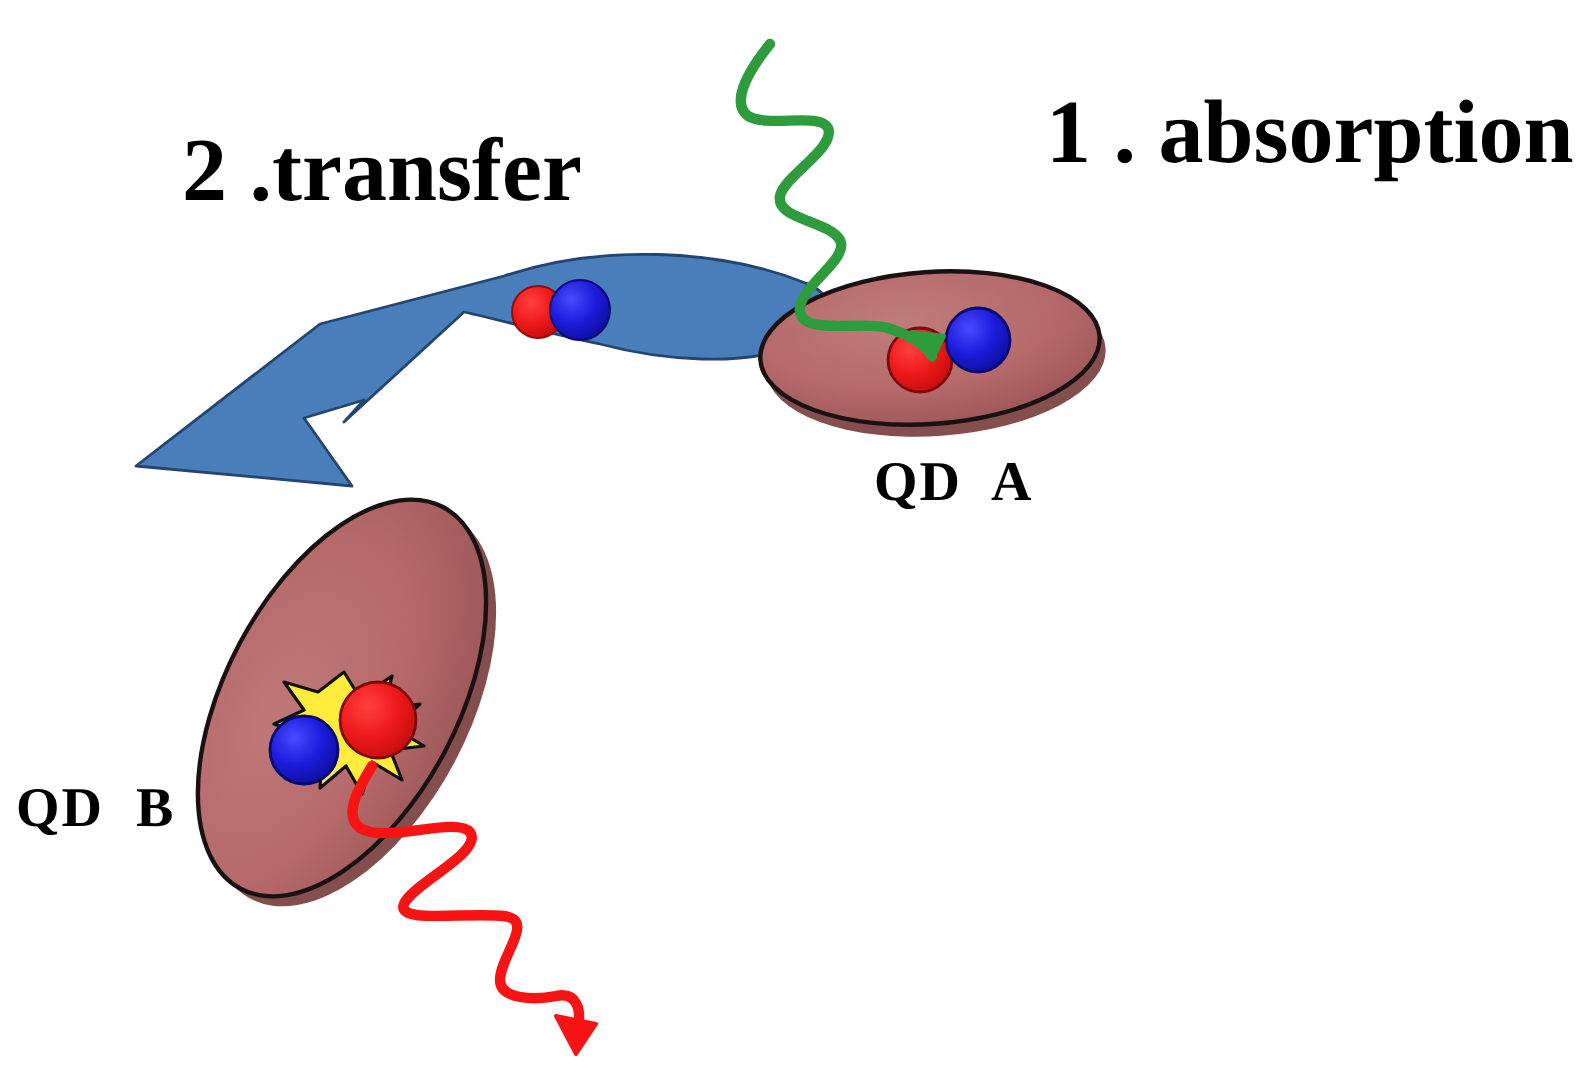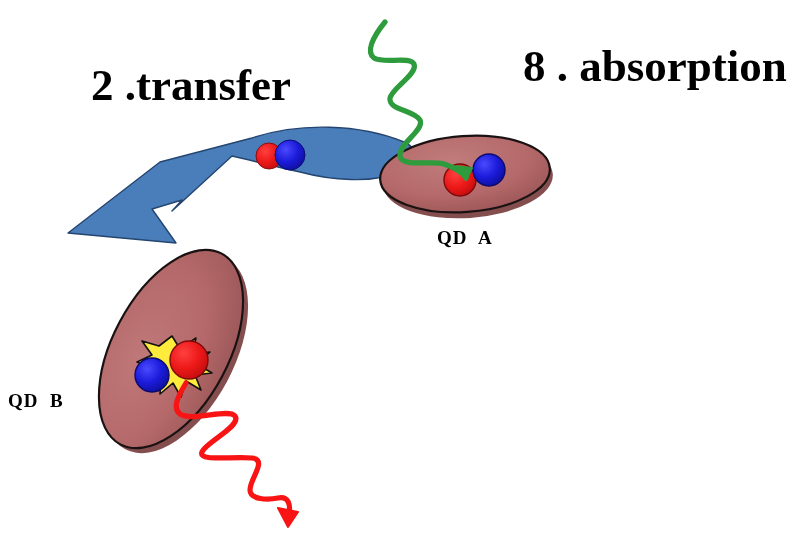--- a/index.html
+++ b/index.html
@@ -33,21 +33,21 @@
     white-space: pre;
     line-height: 1;
     user-select: none;
   }
   .lbl-step {
     font-size: 45px;
     letter-spacing: 0px;
     margin-left: 40px;
   }
   .lbl-qd {
-    font-size: 19px;
+    font-size: 28px;
     letter-spacing: 1px;
   }
   #label-absorption {
     left: 483px;
     top: 44px;
   }
   #label-transfer {
     left: 51px;
     top: 63px;
   }
@@ -155,21 +155,21 @@
                C 242 426, 206 442, 202 452
                C 198 462, 232 456, 252 458
                C 268 460, 250 478, 250 490
                C 250 500, 268 500, 278 498
                C 288 496, 292 504, 288 518" fill="none" stroke="#f81414" stroke-width="5.2" stroke-linecap="round" stroke-linejoin="round"></path>
       <path d="M 288 527 L 278 508 L 298 512 Z" fill="#f81414" stroke="#f81414" stroke-width="2" stroke-linejoin="round"></path>
     </g>
 
   </svg>
 
-  <div class="lbl lbl-step" id="label-absorption">8 . absorption</div>
+  <div class="lbl lbl-step" id="label-absorption">1 . absorption</div>
 
   <div class="lbl lbl-step" id="label-transfer">2 .transfer</div>
 
 
   <div class="lbl lbl-qd" id="label-qd-a">QD  A</div>
 
   <div class="lbl lbl-qd" id="label-qd-b">QD  B</div>
 
 </div>
 

